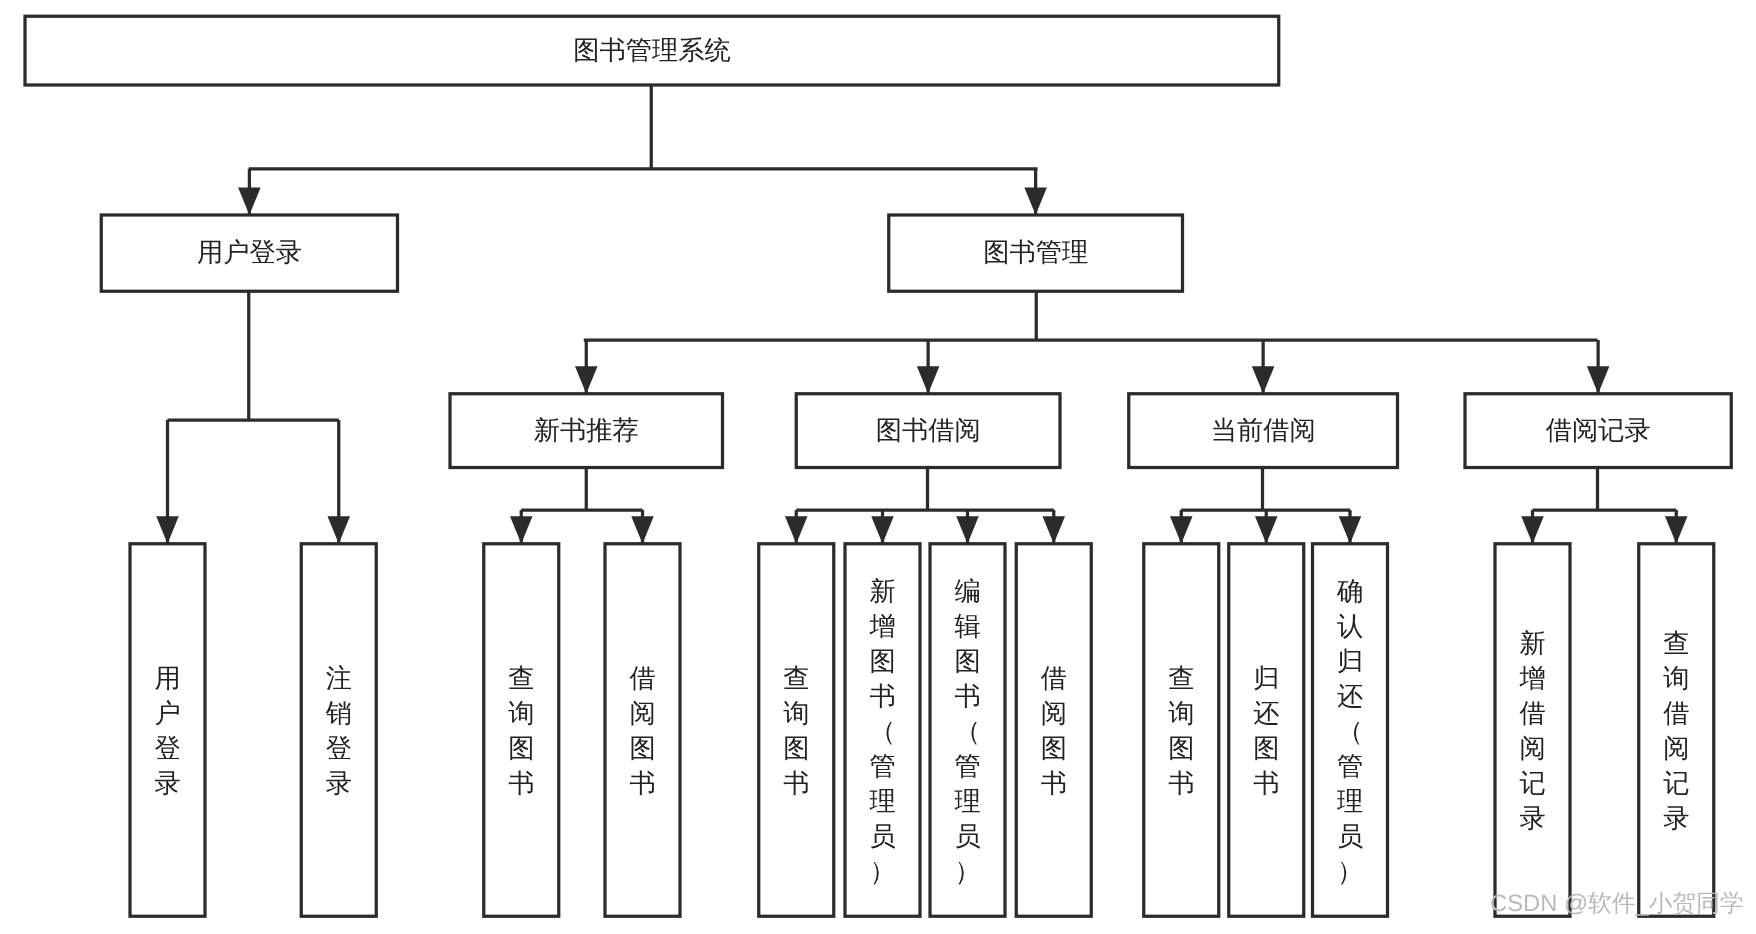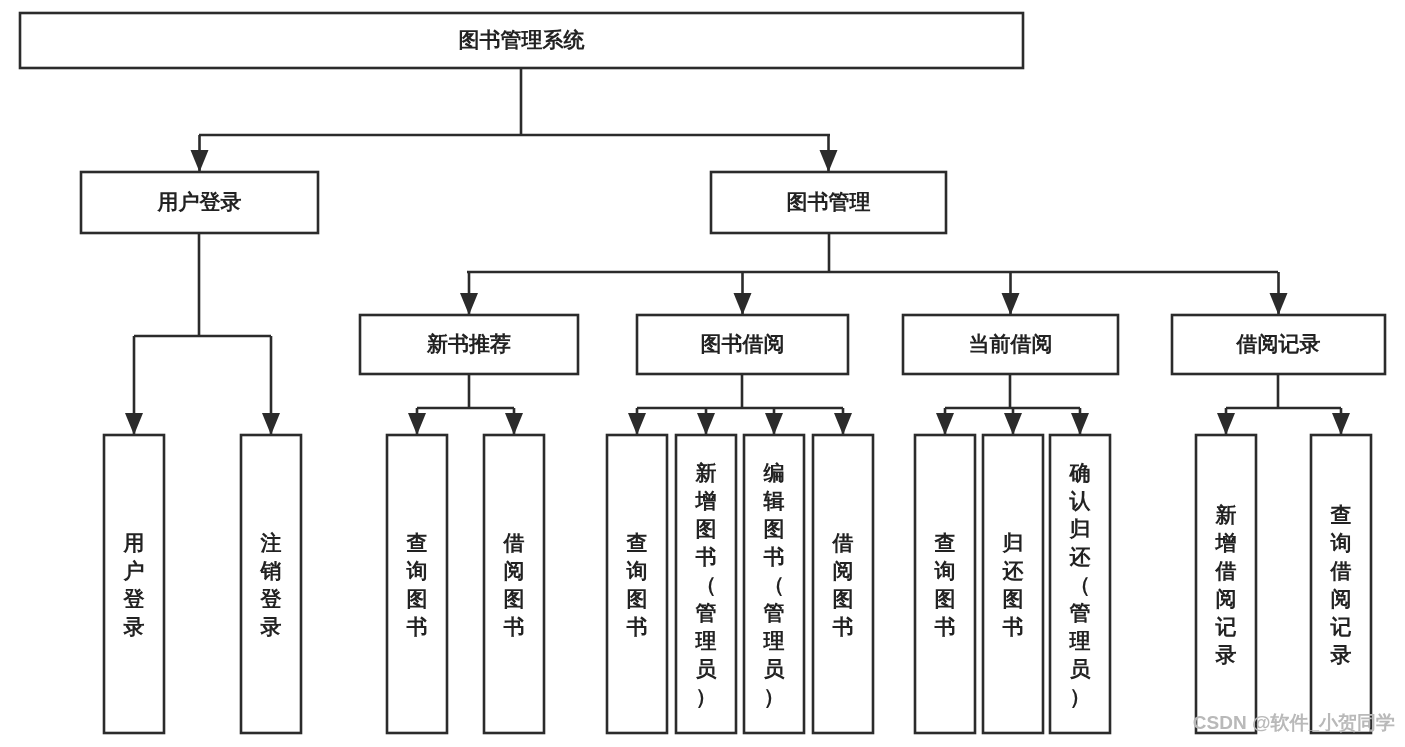--- a/index.html
+++ b/index.html
@@ -12,21 +12,20 @@
     width: 1405px;
     height: 747px;
     font-family: "Liberation Sans", "DejaVu Sans", sans-serif;
     overflow: hidden;
     position: relative;
   }
   #diagram-root {
     position: relative;
     width: 1405px;
     height: 747px;
-    font-weight: bold;
   }
   svg.diagram-svg {
     position: absolute;
     top: 0;
     left: 0;
     width: 1405px;
     height: 747px;
     display: block;
   }
   .node-rect {

